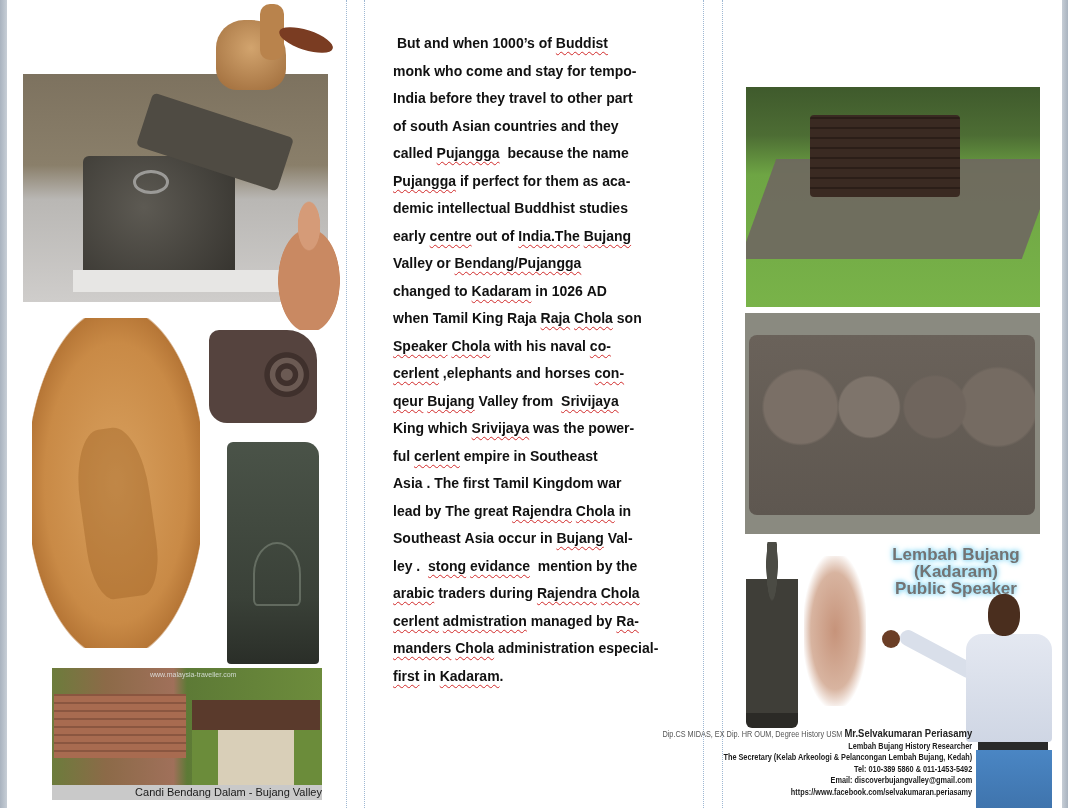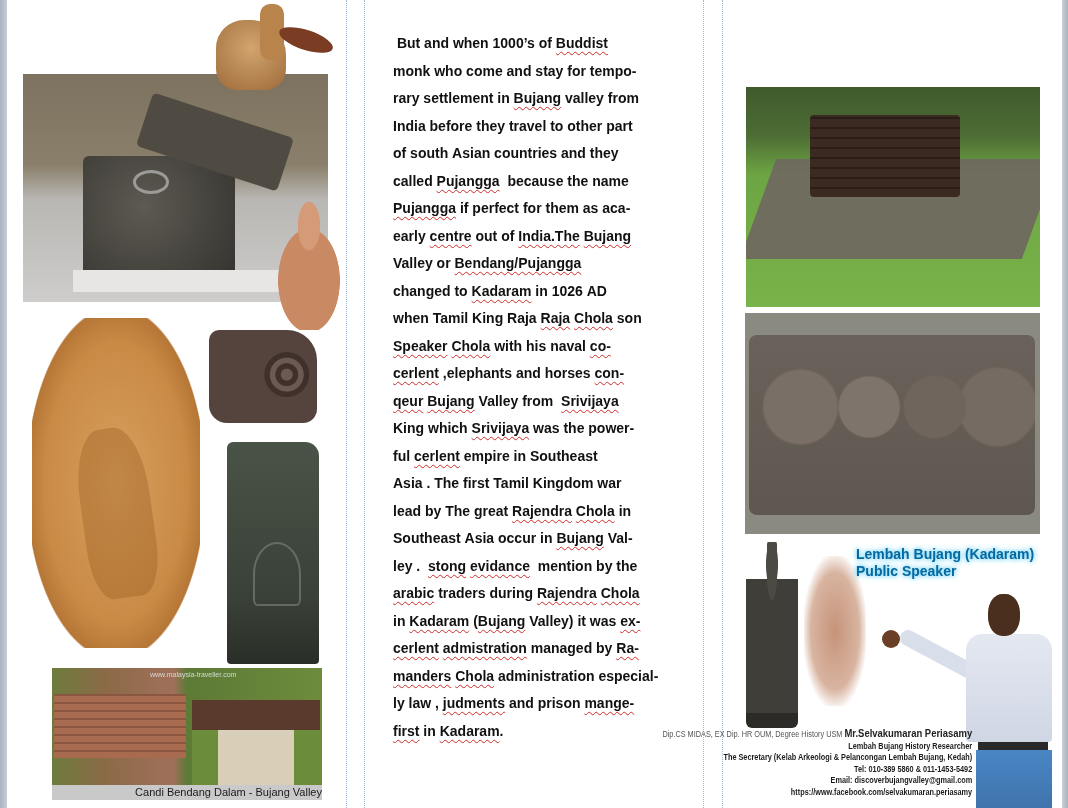--- a/index.html
+++ b/index.html
@@ -86,22 +86,22 @@
                 linear-gradient(180deg, #6a625a, #5e5750);
     border-radius: 8px; }
 
   .bronze-statue { left: 746px; top: 542px; width: 52px; height: 186px;
     background: radial-gradient(ellipse at 50% 12%, #4b4b44 0 15%, transparent 16%),
                 linear-gradient(180deg, transparent 0 20%, #3f3e38 20% 92%, #2b2a26 92%);
     border-radius: 20px 20px 6px 6px; }
   .sandstone-deity { left: 804px; top: 556px; width: 62px; height: 150px;
     background: radial-gradient(ellipse at 50% 50%, #c6937a 0%, #d8b4a0 55%, #ffffff 75%); }
 
-  .speaker-title { position: absolute; left: 856px; top: 546px; width: 200px; text-align: left;
-    font-size: 14px; line-height: 17px; color: #0369a1; font-weight: bold;
+  .speaker-title { position: absolute; left: 856px; top: 546px; width: 200px; text-align: center;
+    font-size: 17px; line-height: 17px; color: #737373; font-weight: bold;
     text-shadow: 0 0 4px #7fd4f2, 0 0 6px #7fd4f2; }
 
   .speaker-photo { left: 878px; top: 590px; width: 180px; height: 218px; }
   .speaker-photo .head { position: absolute; left: 110px; top: 4px; width: 32px; height: 42px;
     background: #4a2e1e; border-radius: 45%; }
   .speaker-photo .shirt { position: absolute; left: 88px; top: 44px; width: 86px; height: 108px;
     background: linear-gradient(180deg, #e4e8f1, #cfd6e4); border-radius: 16px 16px 4px 4px; }
   .speaker-photo .arm { position: absolute; left: 18px; top: 56px; width: 84px; height: 16px;
     background: #d9dfea; transform: rotate(28deg); border-radius: 8px; }
   .speaker-photo .hand { position: absolute; left: 4px; top: 40px; width: 18px; height: 18px;
@@ -153,43 +153,41 @@
   <div class="left-ruin"></div>
   <div class="right-plat"></div>
   <div class="path"></div>
   <span class="watermark">www.malaysia-traveller.com</span>
 </div>
 <div class="temple-caption">Candi Bendang Dalam - Bujang Valley</div>
 
 <div class="body-text" id="body-text">
     <span class="line">&nbsp;But&nbsp;and&nbsp;when&nbsp;1000’s&nbsp;of&nbsp;<span class="sp">Buddist</span></span>
     <span class="line">monk&nbsp;who&nbsp;come&nbsp;and&nbsp;stay&nbsp;for&nbsp;tempo-</span>
-    <span class="line">rary&nbsp;settlement&nbsp;in&nbsp;<span class="sp">Bujang</span>&nbsp;valley&nbsp;from</span>
     <span class="line">India&nbsp;before&nbsp;they&nbsp;travel&nbsp;to&nbsp;other&nbsp;part</span>
     <span class="line">of&nbsp;south&nbsp;Asian&nbsp;countries&nbsp;and&nbsp;they</span>
     <span class="line">called&nbsp;<span class="sp">Pujangga</span>&nbsp;&nbsp;because&nbsp;the&nbsp;name</span>
     <span class="line"><span class="sp">Pujangga</span>&nbsp;if&nbsp;perfect&nbsp;for&nbsp;them&nbsp;as&nbsp;aca-</span>
+    <span class="line">demic&nbsp;intellectual&nbsp;Buddhist&nbsp;studies</span>
     <span class="line">early&nbsp;<span class="sp">centre</span>&nbsp;out&nbsp;of&nbsp;<span class="sp">India.The</span>&nbsp;<span class="sp">Bujang</span></span>
     <span class="line">Valley&nbsp;or&nbsp;<span class="sp">Bendang/Pujangga</span></span>
     <span class="line">changed&nbsp;to&nbsp;<span class="sp">Kadaram</span>&nbsp;in&nbsp;1026&nbsp;AD</span>
     <span class="line">when&nbsp;Tamil&nbsp;King&nbsp;Raja&nbsp;<span class="sp">Raja</span>&nbsp;<span class="sp">Chola</span>&nbsp;son</span>
     <span class="line"><span class="sp">Speaker</span>&nbsp;<span class="sp">Chola</span>&nbsp;with&nbsp;his&nbsp;naval&nbsp;<span class="sp">co-</span></span>
     <span class="line"><span class="sp">cerlent</span>&nbsp;,elephants&nbsp;and&nbsp;horses&nbsp;<span class="sp">con-</span></span>
     <span class="line"><span class="sp">qeur</span>&nbsp;<span class="sp">Bujang</span>&nbsp;Valley&nbsp;from&nbsp;&nbsp;<span class="sp">Srivijaya</span></span>
     <span class="line">King&nbsp;which&nbsp;<span class="sp">Srivijaya</span>&nbsp;was&nbsp;the&nbsp;power-</span>
     <span class="line">ful&nbsp;<span class="sp">cerlent</span>&nbsp;empire&nbsp;in&nbsp;Southeast</span>
     <span class="line">Asia&nbsp;.&nbsp;The&nbsp;first&nbsp;Tamil&nbsp;Kingdom&nbsp;war</span>
     <span class="line">lead&nbsp;by&nbsp;The&nbsp;great&nbsp;<span class="sp">Rajendra</span>&nbsp;<span class="sp">Chola</span>&nbsp;in</span>
     <span class="line">Southeast&nbsp;Asia&nbsp;occur&nbsp;in&nbsp;<span class="sp">Bujang</span>&nbsp;Val-</span>
     <span class="line">ley&nbsp;.&nbsp;&nbsp;<span class="sp">stong</span>&nbsp;<span class="sp">evidance</span>&nbsp;&nbsp;mention&nbsp;by&nbsp;the</span>
     <span class="line"><span class="sp">arabic</span>&nbsp;traders&nbsp;during&nbsp;<span class="sp">Rajendra</span>&nbsp;<span class="sp">Chola</span></span>
-    <span class="line">in&nbsp;<span class="sp">Kadaram</span>&nbsp;(<span class="sp">Bujang</span>&nbsp;Valley)&nbsp;it&nbsp;was&nbsp;<span class="sp">ex-</span></span>
     <span class="line"><span class="sp">cerlent</span>&nbsp;<span class="sp">admistration</span>&nbsp;managed&nbsp;by&nbsp;<span class="sp">Ra-</span></span>
     <span class="line"><span class="sp">manders</span>&nbsp;<span class="sp">Chola</span>&nbsp;administration&nbsp;especial-</span>
-    <span class="line">ly&nbsp;law&nbsp;,&nbsp;<span class="sp">judments</span>&nbsp;and&nbsp;prison&nbsp;<span class="sp">mange-</span></span>
     <span class="line"><span class="sp">first</span>&nbsp;in&nbsp;<span class="sp">Kadaram</span>.</span>
   </div>
 
 <div class="img brick-shrine-photo" title="brick temple base on lawn">
   <div class="walk"></div>
   <div class="shrine"></div>
 </div>
 <div class="img relief-faces-photo" title="stone relief of four faces">
   <div class="stone"></div>
 </div>

